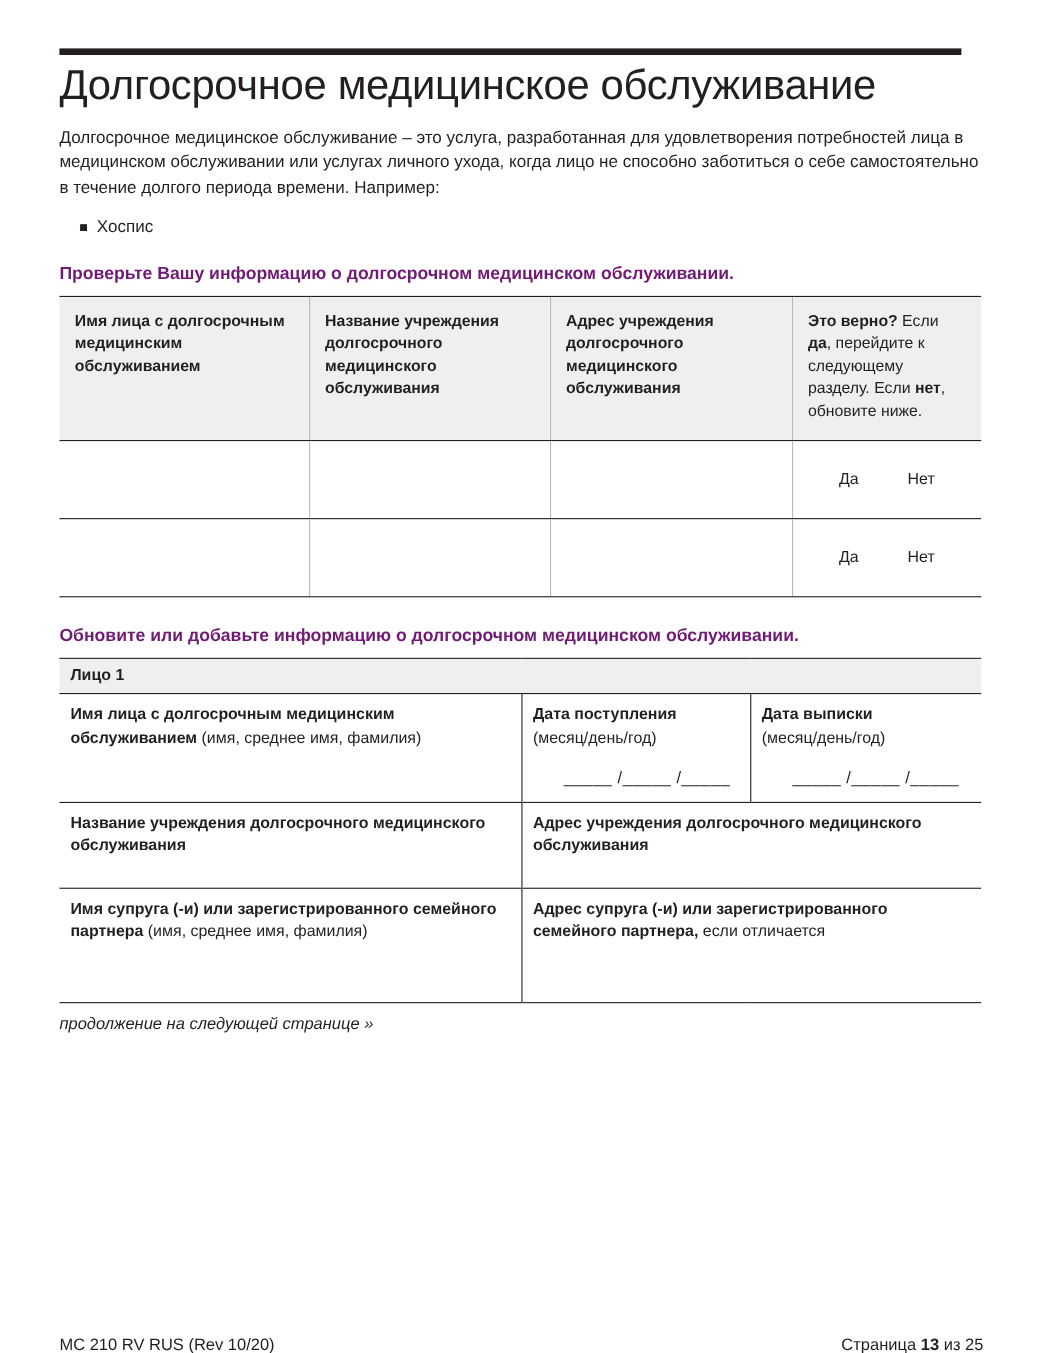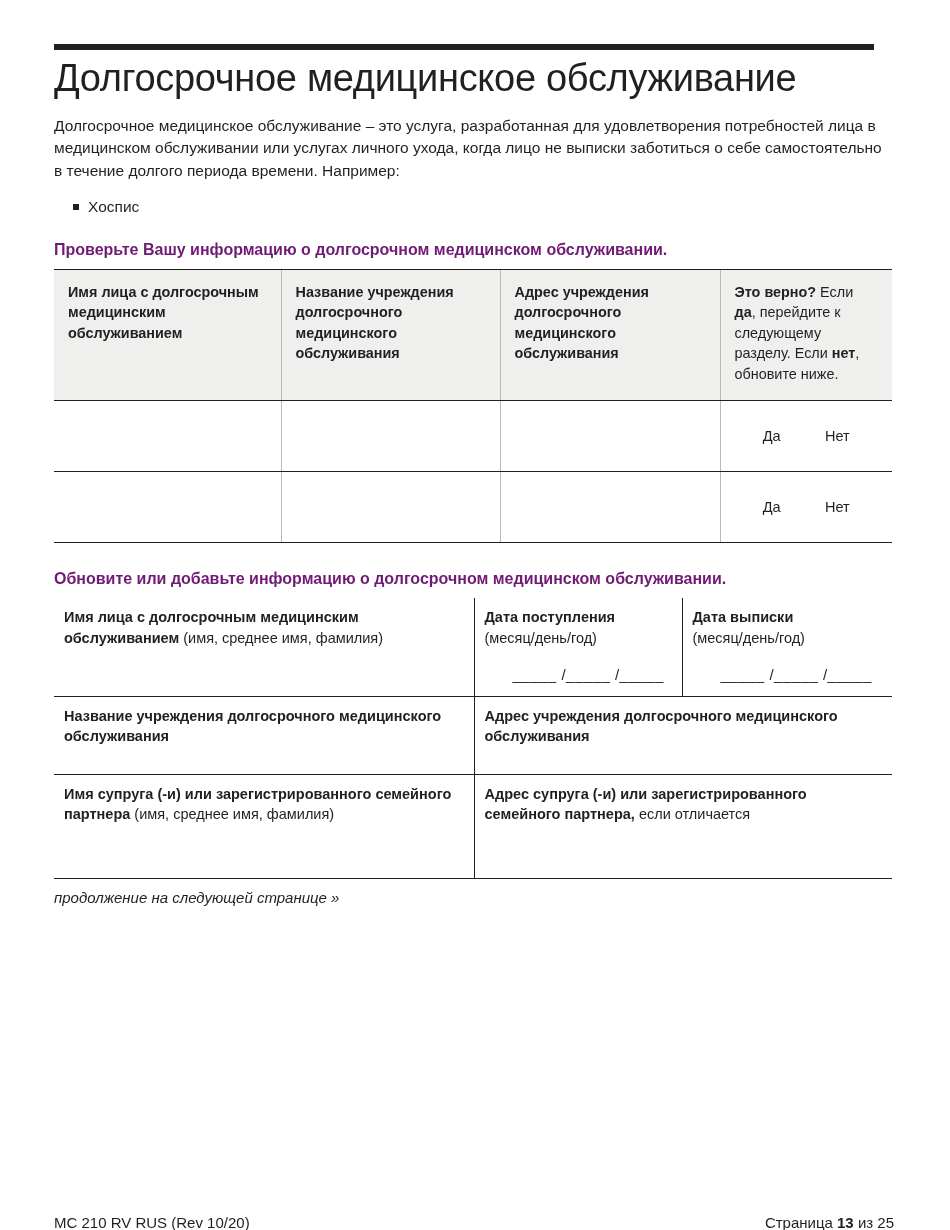--- a/index.html
+++ b/index.html
@@ -186,21 +186,21 @@
 <body>
 
 <div class="page">
 
   <div class="topbar"></div>
 
   <div class="content">
 
     <h1 class="title">Долгосрочное медицинское обслуживание</h1>
 
-    <p class="intro">Долгосрочное медицинское обслуживание – это услуга, разработанная для удовлетворения потребностей лица в медицинском обслуживании или услугах личного ухода, когда лицо не выписки заботиться о себе самостоятельно в течение долгого периода времени. Например:</p>
+    <p class="intro">Долгосрочное медицинское обслуживание – это услуга, разработанная для удовлетворения потребностей лица в медицинском обслуживании или услугах личного ухода, когда лицо не способно заботиться о себе самостоятельно в течение долгого периода времени. Например:</p>
 
     <ul class="bullets">
       <li>
         <span class="sq"></span>
       </li>
       <li>
         <span class="sq"></span>
         <span>Хоспис</span>
       </li>
     </ul>
@@ -252,20 +252,23 @@
 
     <h2 class="section">Обновите или добавьте информацию о долгосрочном медицинском обслуживании.</h2>
 
     <table class="tbl2">
       <colgroup>
         <col class="d1">
           <col class="d2">
           <col class="d3">
       </colgroup>
       <tbody>
+        <tr class="bandrow">
+          <td colspan="3">Лицо 1</td>
+        </tr>
         <tr class="r1">
           <td class="cell first">
             <b>Имя лица с долгосрочным медицинским обслуживанием</b><span class="reg"> (имя, среднее имя, фамилия)</span>
           </td>
           <td class="cell">
             <b>Дата поступления</b><br>
             <span class="reg">(месяц/день/год)</span>
             <div class="dateline">_____ /_____ /_____</div>
           </td>
           <td class="cell">

